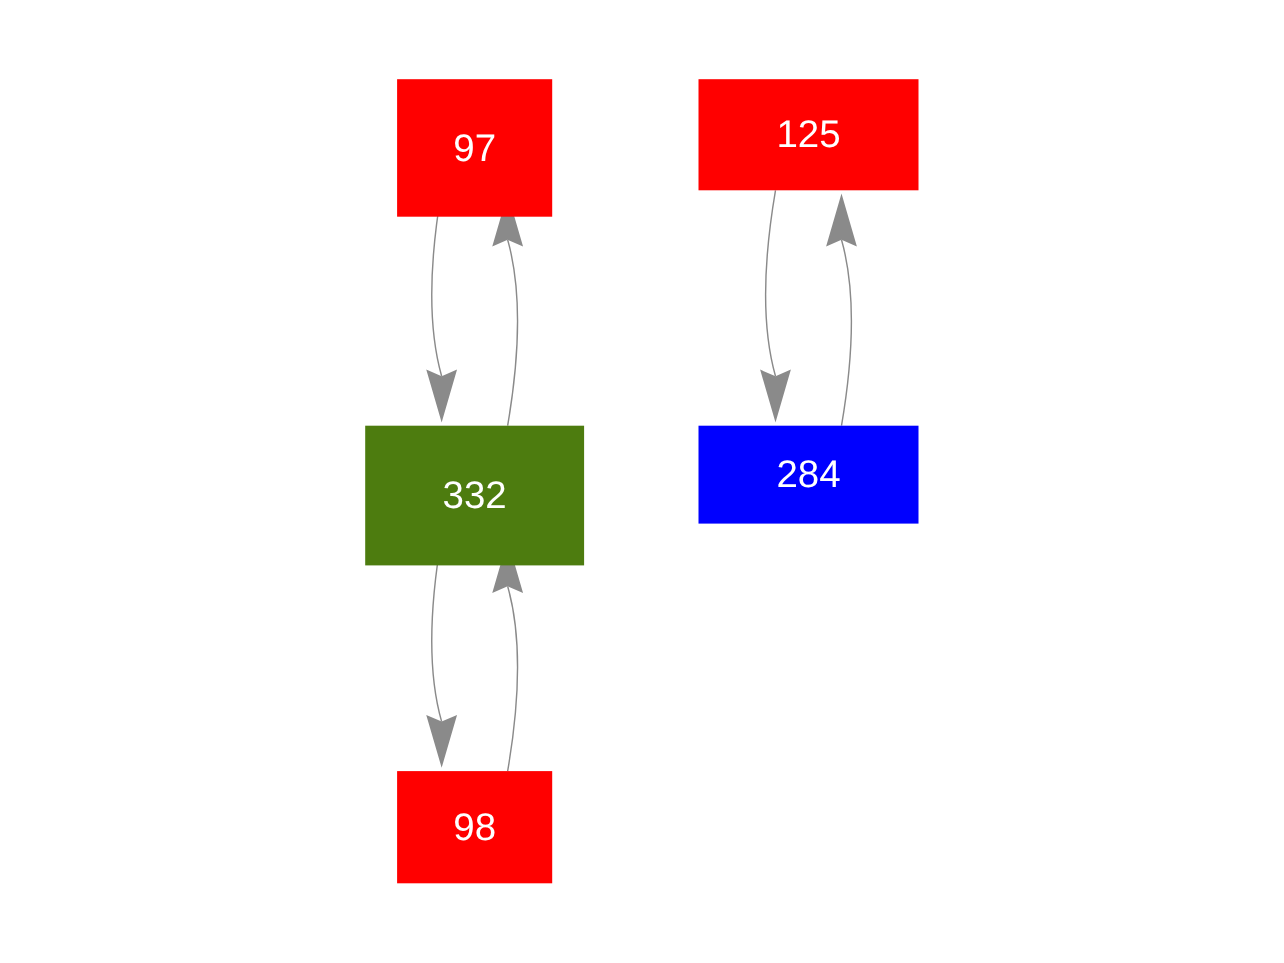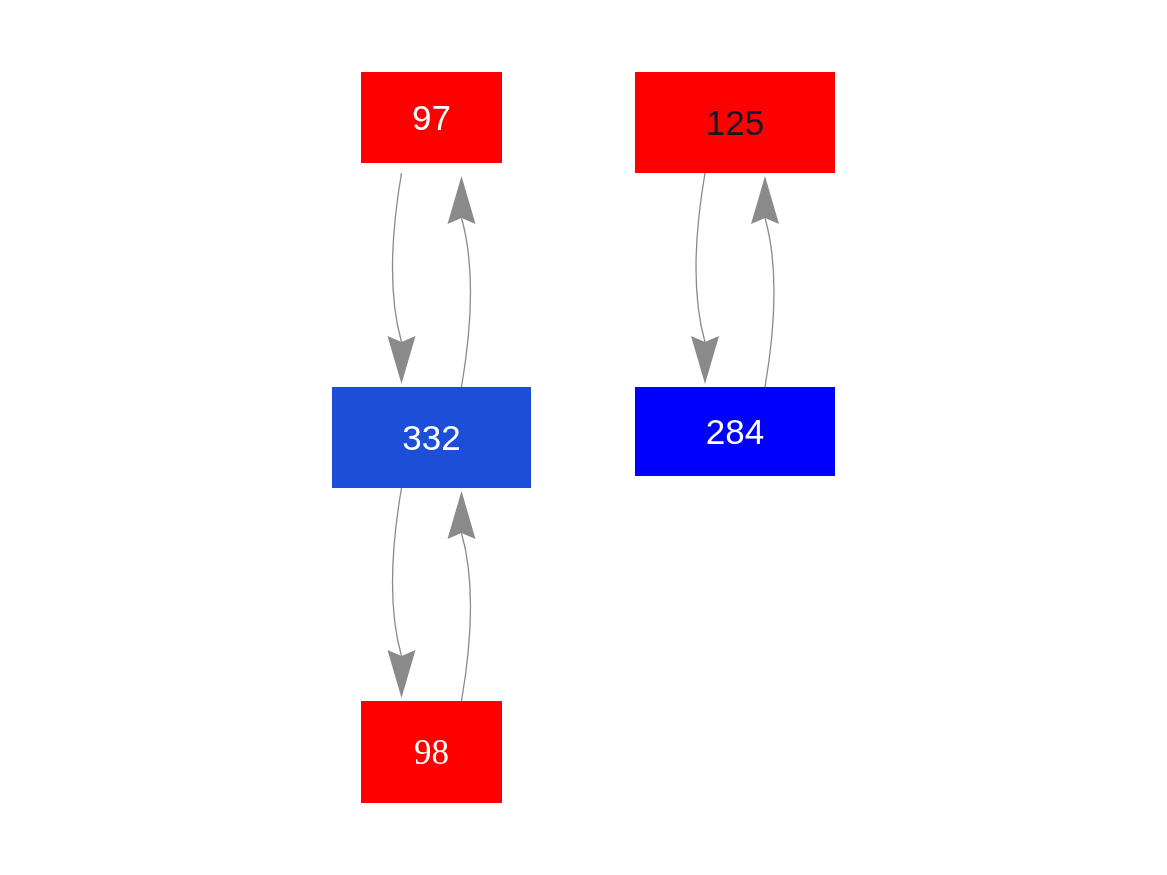--- a/index.html
+++ b/index.html
@@ -53,29 +53,29 @@
       <path d="M 705 173 Q 687 278.5 705 342" fill="none" stroke="#8a8a8a" stroke-width="1.3"></path>
       <polygon points="705,384 691,336 705,342 719,336" fill="#8a8a8a"></polygon>
       <path d="M 765 387 Q 783 281.5 765 218" fill="none" stroke="#8a8a8a" stroke-width="1.3"></path>
       <polygon points="765,176 751,224 765,218 779,224" fill="#8a8a8a"></polygon>
       <path d="M 401.5 488 Q 383.5 593 401.5 656" fill="none" stroke="#8a8a8a" stroke-width="1.3"></path>
       <polygon points="401.5,698 387.5,650 401.5,656 415.5,650" fill="#8a8a8a"></polygon>
       <path d="M 461.5 701 Q 479.5 596 461.5 533" fill="none" stroke="#8a8a8a" stroke-width="1.3"></path>
       <polygon points="461.5,491 447.5,539 461.5,533 475.5,539" fill="#8a8a8a"></polygon>
     </svg>
   <div id="nodes-layer">
-      <div class="node" style="left: 361px; top: 72px; width: 141px; height: 91px; background: rgb(255, 0, 0);">
+      <div class="node" style="left: 361px; top: 72px; width: 141px; height: 125px; background: rgb(255, 0, 0);">
         <span class="node-label" style="color: rgb(255, 255, 255);">97</span>
       </div>
       <div class="node" style="left: 635px; top: 72px; width: 200px; height: 101px; background: rgb(255, 0, 0);">
-        <span class="node-label" style="color: #0f172a;">125</span>
+        <span class="node-label" style="color: #ffffff;">125</span>
       </div>
-      <div class="node" style="left: 332px; top: 387px; width: 199px; height: 101px; background: #1d4ed8;">
+      <div class="node" style="left: 332px; top: 387px; width: 199px; height: 127px; background: #4d7c0f;">
         <span class="node-label" style="color: rgb(255, 255, 255);">332</span>
       </div>
       <div class="node" style="left: 635px; top: 387px; width: 200px; height: 89px; background: rgb(0, 0, 255);">
         <span class="node-label" style="color: rgb(255, 255, 255);">284</span>
       </div>
-      <div class="node" style="left: 361px; top: 701px; width: 141px; height: 102px; background: rgb(255, 0, 0); font-family: Liberation Serif, serif;">
+      <div class="node" style="left: 361px; top: 701px; width: 141px; height: 102px; background: rgb(255, 0, 0);">
         <span class="node-label" style="color: rgb(255, 255, 255);">98</span>
       </div>
     </div>
 </div>
 
 </body></html>

